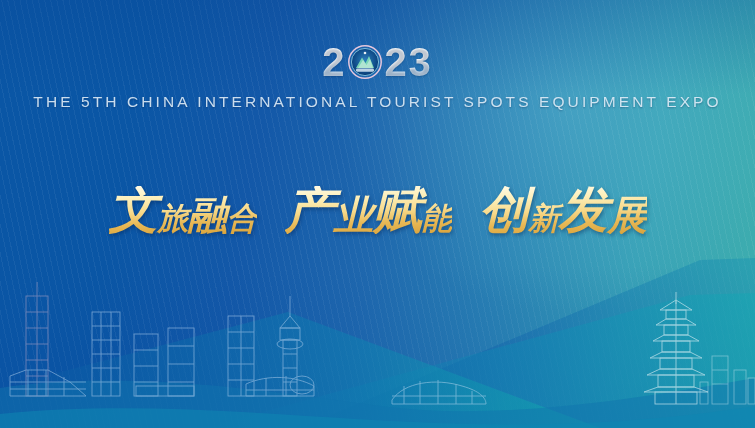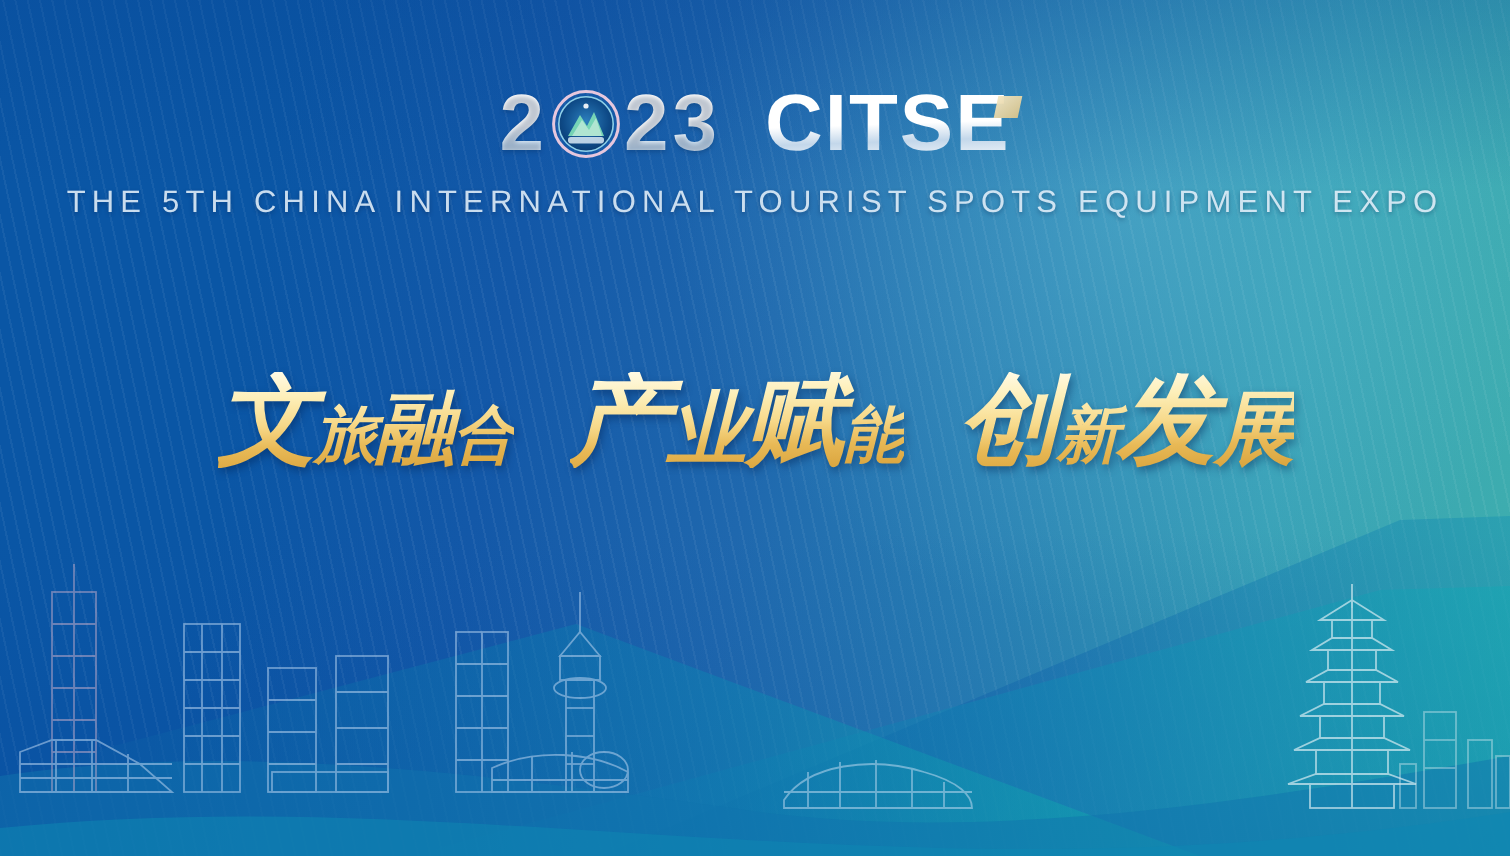--- a/index.html
+++ b/index.html
@@ -272,24 +272,20 @@
           <circle cx="17" cy="17" r="13.6" fill="none" stroke="#8fd0e8" stroke-width="0.8"></circle>
           <path d="M8,23 L14,12.5 L17.5,18 L21,11 L26,23 Z" fill="#7fe0b8" opacity="0.9"></path>
           <path d="M10,23 L15,15 L18.5,20 L22,14 L25,23 Z" fill="#cfeee0" opacity="0.65"></path>
           <rect x="8" y="23.5" width="18" height="3.2" rx="1.4" fill="#d9e9f5" opacity="0.85"></rect>
           <circle cx="17" cy="8" r="1.3" fill="#ffffff" opacity="0.9"></circle>
         </svg>
       </span>
 
       <span class="year-txt">23</span>
 
-      <span class="citse">
-        <span>CITSE</span>
-        <span class="citse-tick"></span>
-      </span>
     </div>
 
 
     <div class="en-title">THE 5TH CHINA INTERNATIONAL TOURIST SPOTS EQUIPMENT EXPO</div>
   </div>
 
   <div class="slogans">
 
     <span class="slogan">
       <span class="ch-lg">文</span>

